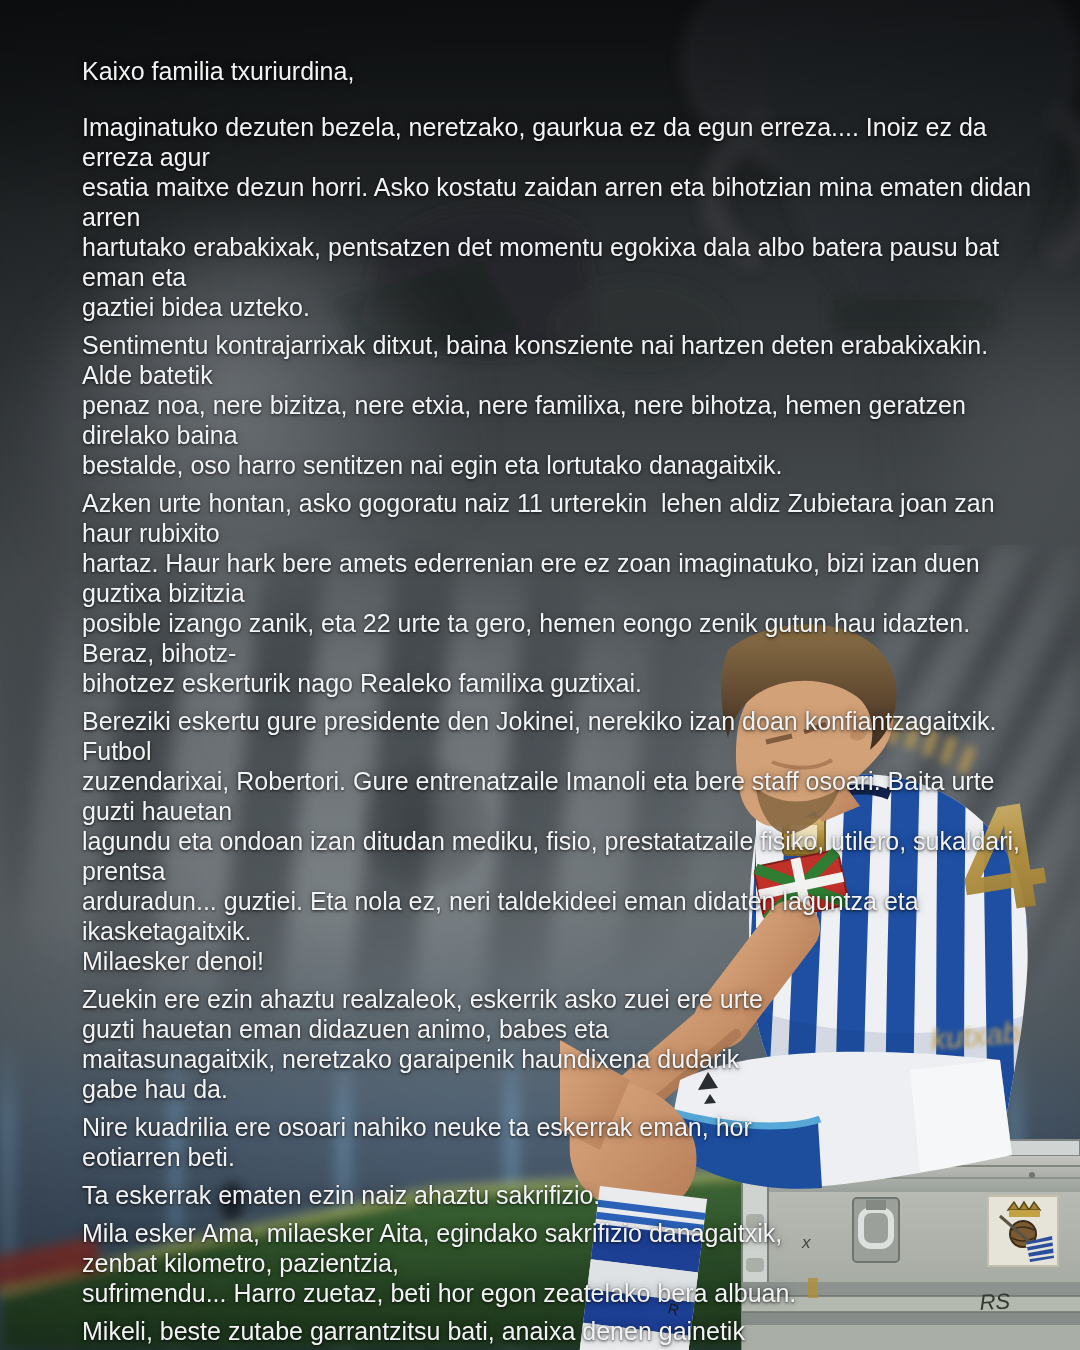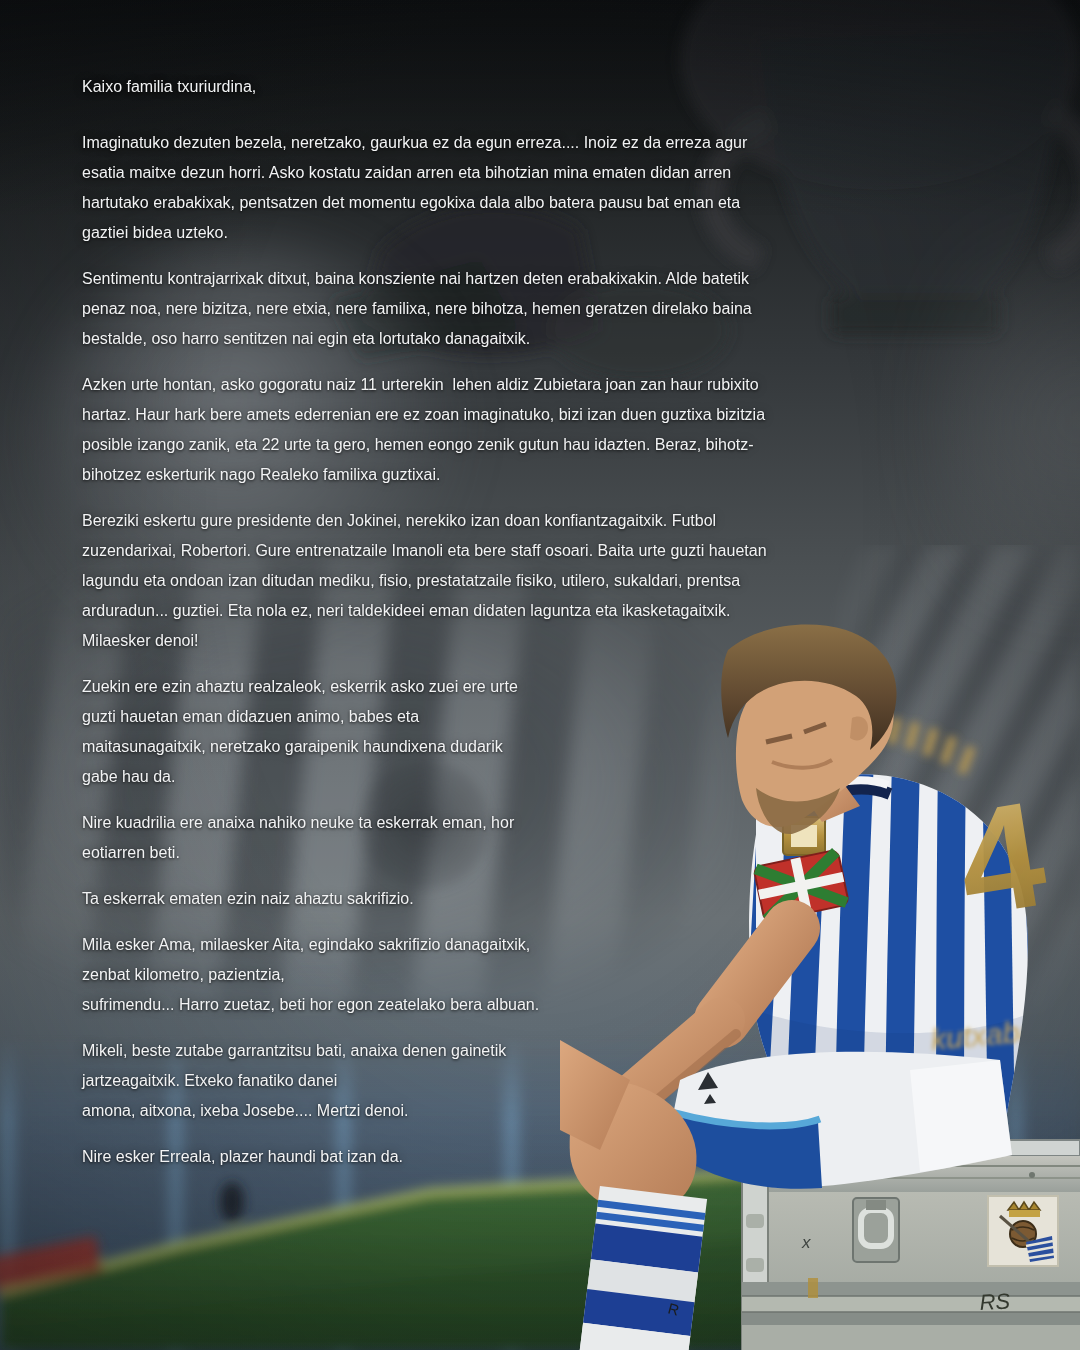--- a/index.html
+++ b/index.html
@@ -40,21 +40,21 @@
     -webkit-mask-image:linear-gradient(180deg, transparent 0, #000 28%);
     mask-image:linear-gradient(180deg, transparent 0, #000 28%);}
   .pitch-svg{left:0;top:1080px;width:1080px;height:270px;}
   .overlay{left:0;top:0;width:1080px;height:1350px;pointer-events:none;
     background:
       radial-gradient(ellipse at 50% 38%, rgba(0,0,0,0) 42%, rgba(8,10,12,.32) 100%),
       linear-gradient(180deg, rgba(6,8,10,.55) 0%, rgba(6,8,10,0) 16%, rgba(6,8,10,0) 82%, rgba(6,8,10,.28) 100%);}
   .player-svg{left:560px;top:610px;width:520px;height:740px;}
   
   .letter{position:absolute;left:82px;top:56px;width:950px;z-index:10;color:#f2f3f4;}
-  .letter p{margin:16px 0 8px 0;font-size:16px;line-height:30px;white-space:pre-wrap;
+  .letter p{margin:0 0 8px 0;font-size:25px;line-height:30px;white-space:pre-wrap;
     text-shadow:0 1px 3px rgba(0,0,0,.75), 0 0 10px rgba(0,0,0,.35);}
   .letter p.greeting{margin-bottom:26px;}
 </style>
 </head>
 <body>
 
 <div class="canvas">
 
   <svg class="layer trophy" viewBox="0 0 1080 420">
     <defs>
@@ -271,21 +271,21 @@
 bihotzez eskerturik nago Realeko familixa guztixai.</p>
     <p>Bereziki eskertu gure presidente den Jokinei, nerekiko izan doan konfiantzagaitxik. Futbol
 zuzendarixai, Robertori. Gure entrenatzaile Imanoli eta bere staff osoari. Baita urte guzti hauetan
 lagundu eta ondoan izan ditudan mediku, fisio, prestatatzaile fisiko, utilero, sukaldari, prentsa
 arduradun... guztiei. Eta nola ez, neri taldekideei eman didaten laguntza eta ikasketagaitxik.
 Milaesker denoi!</p>
     <p>Zuekin ere ezin ahaztu realzaleok, eskerrik asko zuei ere urte
 guzti hauetan eman didazuen animo, babes eta
 maitasunagaitxik, neretzako garaipenik haundixena dudarik
 gabe hau da.</p>
-    <p>Nire kuadrilia ere anaixa nahiko neuke ta eskerrak eman, hor
+    <p>Nire kuadrilia ere osoari nahiko neuke ta eskerrak eman, hor
 eotiarren beti.</p>
     <p>Ta eskerrak ematen ezin naiz ahaztu sakrifizio.</p>
     <p>Mila esker Ama, milaesker Aita, egindako sakrifizio danagaitxik,
 zenbat kilometro, pazientzia,
 sufrimendu... Harro zuetaz, beti hor egon zeatelako bera albuan.</p>
     <p>Mikeli, beste zutabe garrantzitsu bati, anaixa denen gainetik
 jartzeagaitxik. Etxeko fanatiko danei
 amona, aitxona, ixeba Josebe.... Mertzi denoi.</p>
     <p>Nire esker Erreala, plazer haundi bat izan da.</p>
   </div>

